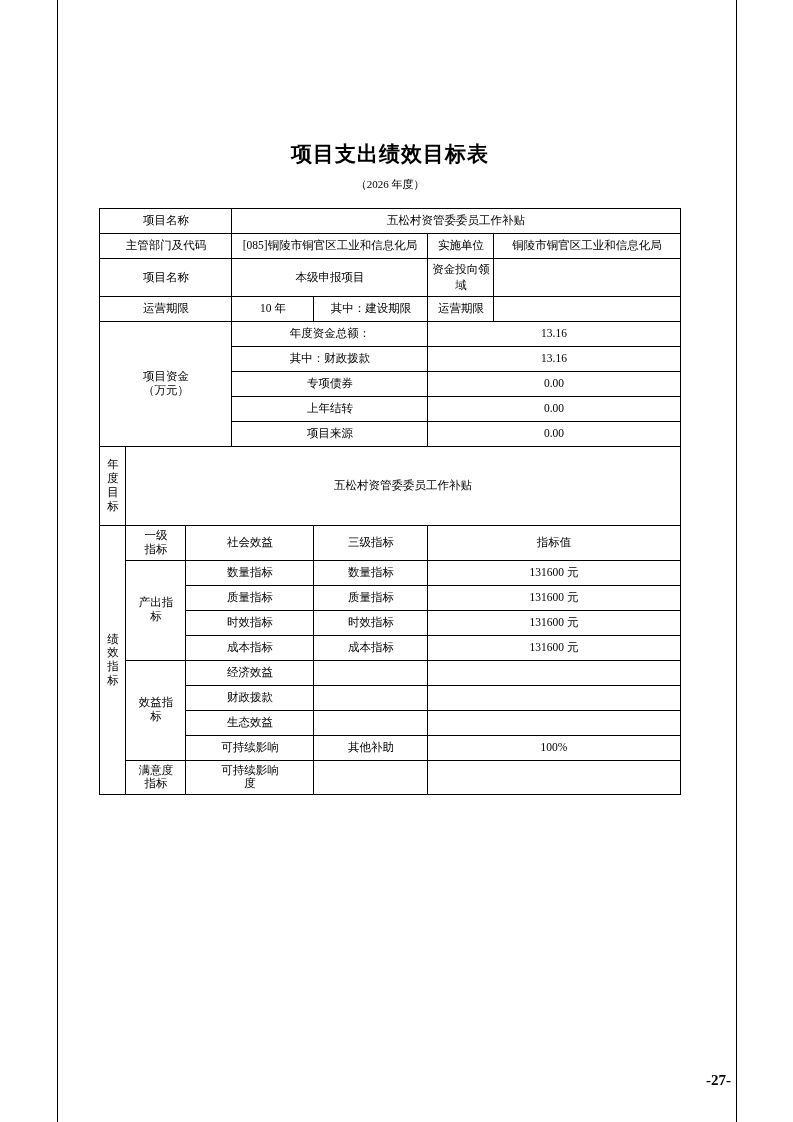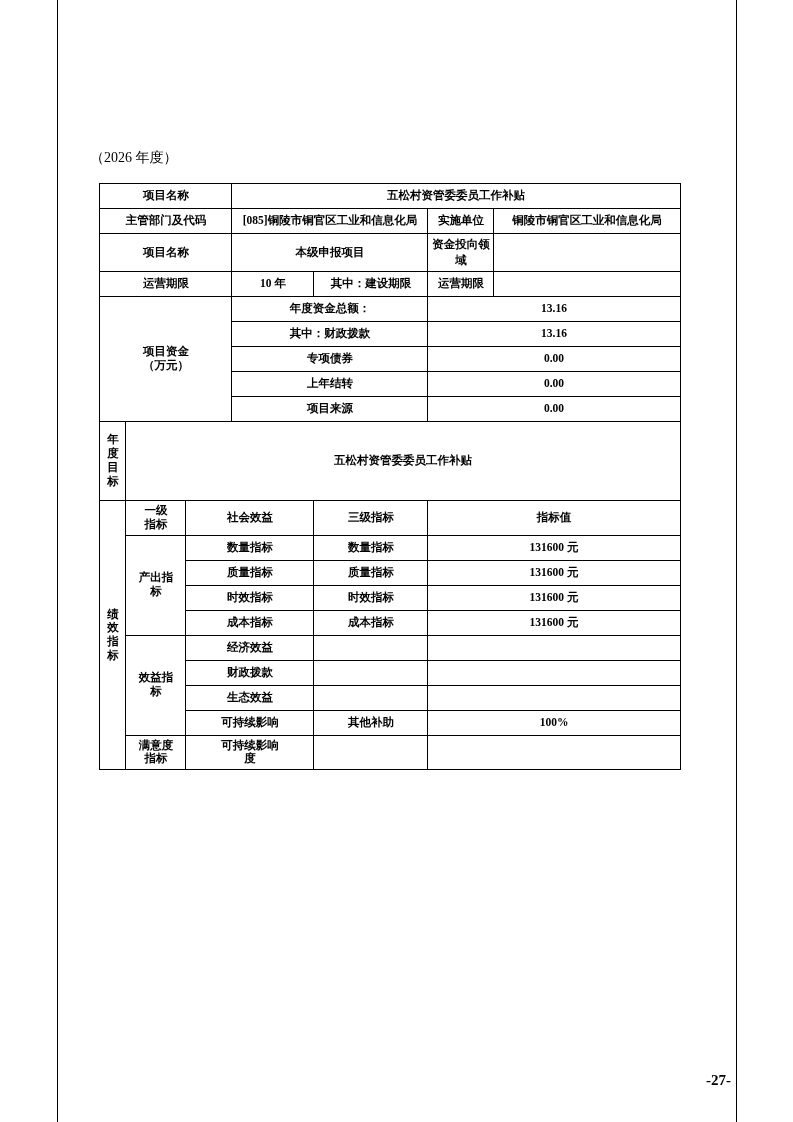--- a/index.html
+++ b/index.html
@@ -39,30 +39,30 @@
     width: 600px;
   }
   .doc-title {
     text-align: center;
     font-size: 21px;
     font-weight: bold;
     letter-spacing: 1px;
     font-family: "Liberation Serif", "DejaVu Serif", serif;
   }
   .doc-subtitle {
-    font-size: 14px;
+    text-align: center;
+    font-size: 11px;
     margin-top: 9px;
     margin-bottom: 7px;
   }
   table.main {
     border-collapse: collapse;
     width: 580px;
     margin: 16px auto;
     table-layout: fixed;
-    font-weight: bold;
   }
   table.main td {
     border: 1px solid #000;
     font-size: 11.5px;
     text-align: center;
     vertical-align: middle;
     padding: 3px 2px;
     line-height: 1.35;
     height: 18px;
   }
@@ -91,20 +91,21 @@
 </head>
 <body>
 
 <div class="page">
 
   <div class="border-left"></div>
   <div class="border-right"></div>
 
   <div class="content">
 
+    <div class="doc-title">项目支出绩效目标表</div>
     <div class="doc-subtitle">（2026 年度）</div>
 
     <table class="main">
       <colgroup>
         <col style="width:26px">
         <col style="width:60px">
         <col style="width:46px">
         <col style="width:82px">
         <col style="width:48px">
         <col style="width:66px">

